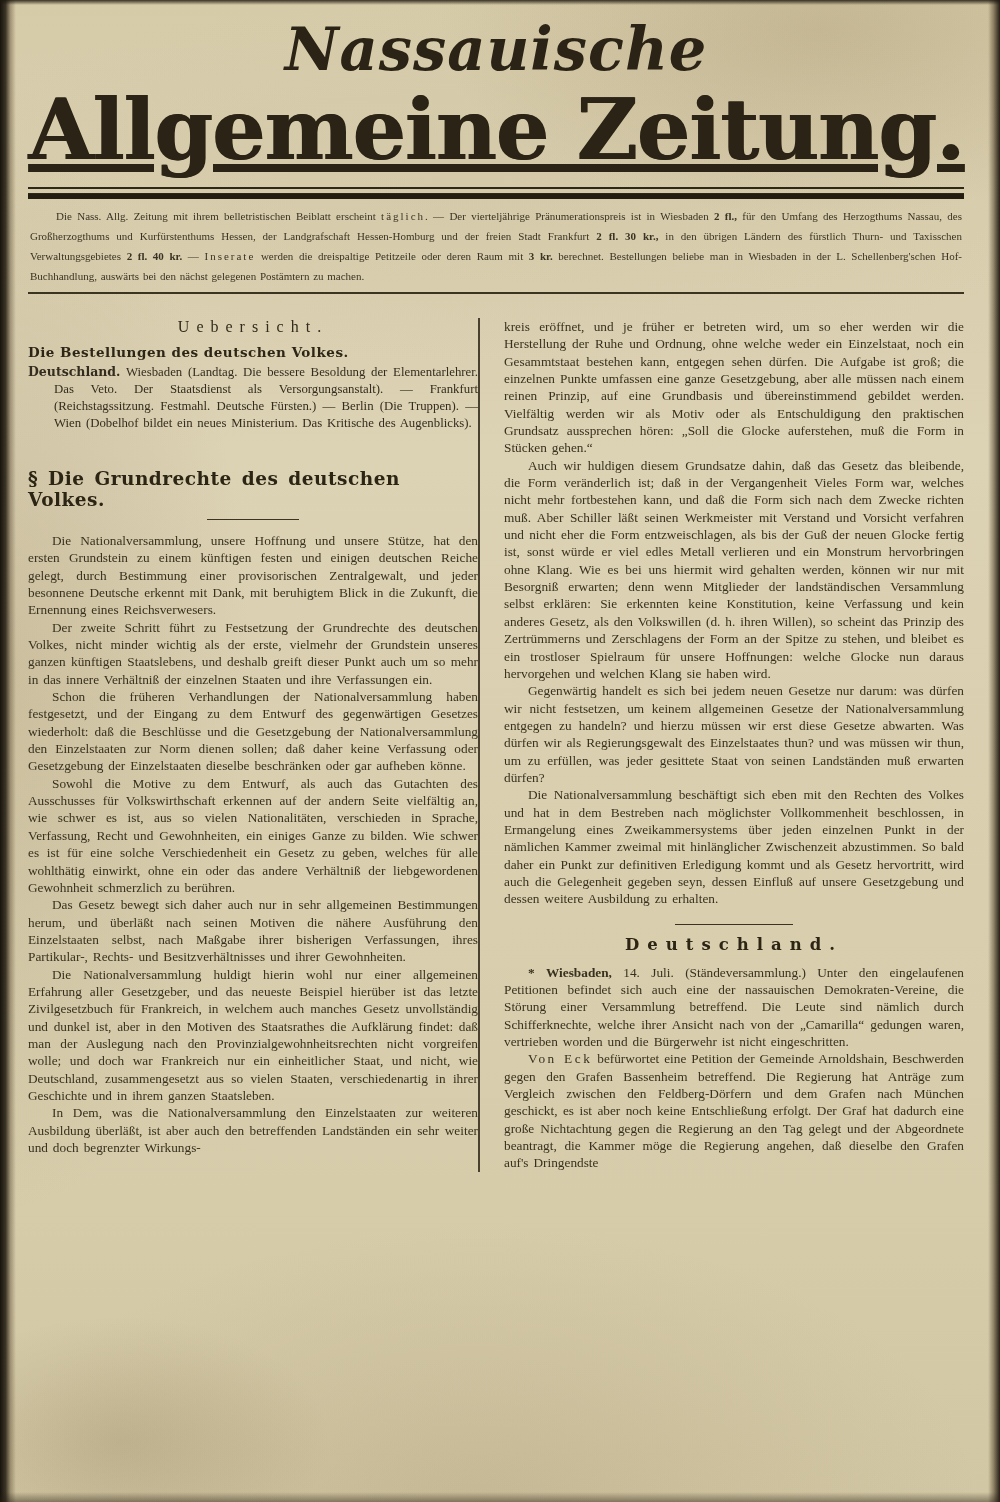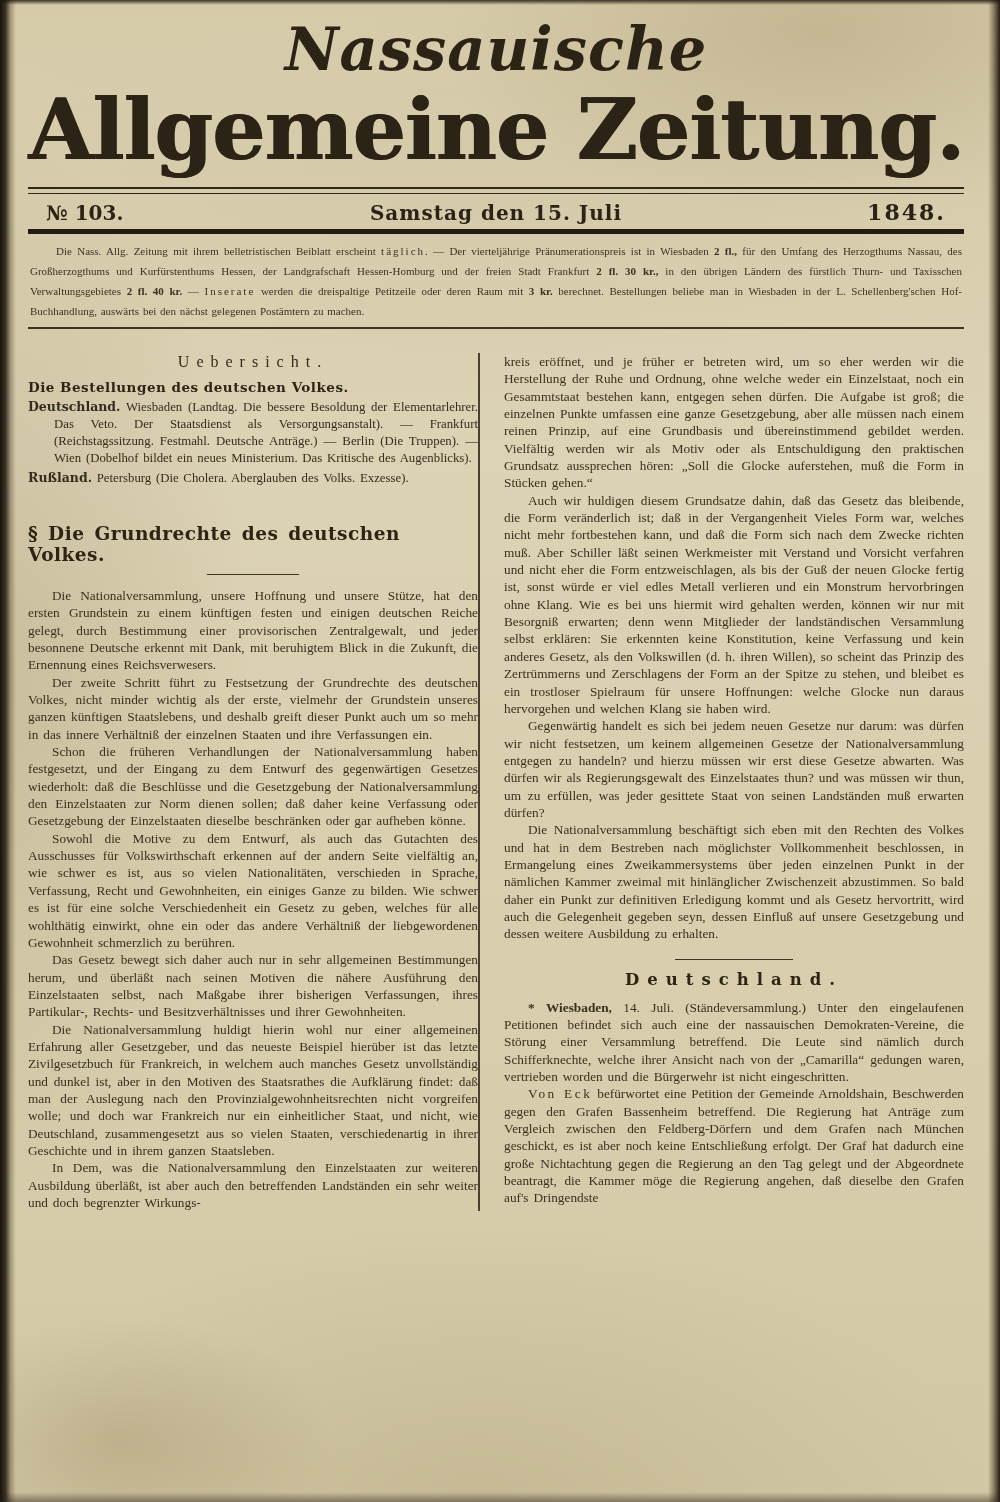--- a/index.html
+++ b/index.html
@@ -35,20 +35,21 @@
   
   .masthead{text-align:center;color:#2b2315;}
   .mast-line1{
     font-family:"DejaVu Serif",serif;font-weight:bold;font-style:italic;
     font-size:59px;line-height:1.1;margin-top:8px;letter-spacing:1px;
   }
   .mast-line2{
     font-family:"DejaVu Serif",serif;font-weight:bold;
     font-size:84px;line-height:1.12;letter-spacing:-1px;margin-top:0px;
     text-shadow:1px 0 0 #2b2315;
+    text-decoration:underline;
   }
   .rule-double{margin-top:10px;height:4px;border-top:2px solid #2e2818;border-bottom:1px solid #2e2818;}
   .dateline{
     display:grid;grid-template-columns:1fr auto 1fr;align-items:baseline;
     padding:5px 18px 4px 18px;font-family:"DejaVu Serif",serif;font-weight:bold;color:#2b2416;
   }
   .dateline .issue{font-size:20px;justify-self:start;}
   .dateline .date{font-size:20px;letter-spacing:1px;}
   .dateline .year{font-size:22px;justify-self:end;letter-spacing:2px;}
   .rule-thick{height:0;border-top:5px solid #231d11;}
@@ -114,41 +115,35 @@
   <div class="edge edge-top"></div>
   <div class="edge edge-bottom"></div>
 
   <header class="masthead">
     <div class="mast-line1">Nassauische</div>
     <div class="mast-line2">Allgemeine Zeitung.</div>
   </header>
 
   <div class="rule-double"></div>
 
-  <div class="dateline">
-    <span class="issue">№ 103.</span>
-    <span class="date">Samstag den 15. Juli</span>
-    <span class="year">1848.</span>
-  </div>
 
   <div class="rule-thick"></div>
 
   <p class="notice"><span>Die Nass. Allg. Zeitung mit ihrem belletristischen Beiblatt erscheint </span><span class="sp">täglich</span><span>. — Der vierteljährige Pränumerationspreis ist in Wiesbaden </span><span class="b">2 fl.,</span><span> für den Umfang des Herzogthums Nassau, des Großherzogthums und Kurfürstenthums Hessen, der Landgrafschaft Hessen-Homburg und der freien Stadt Frankfurt </span><span class="b">2 fl. 30 kr.,</span><span> in den übrigen Ländern des fürstlich Thurn- und Taxisschen Verwaltungsgebietes </span><span class="b">2 fl. 40 kr.</span><span> — </span><span class="sp">Inserate</span><span> werden die dreispaltige Petitzeile oder deren Raum mit </span><span class="b">3 kr.</span><span> berechnet.  Bestellungen beliebe man in Wiesbaden in der L. Schellenberg'schen Hof-Buchhandlung, auswärts bei den nächst gelegenen Postämtern zu machen.</span></p>
 
   <div class="rule-thin"></div>
 
   <div class="columns">
 
     <div class="col-left">
       <div class="overview-heading">Uebersicht.</div>
       <div class="overview-title">Die Bestellungen des deutschen Volkes.</div>
 
-      <p class="overview-entry"><span class="b">Deutschland.</span> <span>Wiesbaden (Landtag. Die bessere Besoldung der Elementarlehrer. Das Veto. Der Staatsdienst als Versorgungsanstalt). — Frankfurt (Reichstagssitzung. Festmahl. Deutsche Anträge.) — Berlin (Die Truppen). — Wien (Dobelhof bildet ein neues Ministerium. Das Kritische des Augenblicks).</span></p>
+      <p class="overview-entry"><span class="b">Deutschland.</span> <span>Wiesbaden (Landtag. Die bessere Besoldung der Elementarlehrer. Das Veto. Der Staatsdienst als Versorgungsanstalt). — Frankfurt (Reichstagssitzung. Festmahl. Deutsche Fürsten.) — Berlin (Die Truppen). — Wien (Dobelhof bildet ein neues Ministerium. Das Kritische des Augenblicks).</span></p>
 
-      <p class="overview-entry"><span class="b">Rußland.</span> <span>Petersburg (Die Cholera. Aberglauben des Volks. Exzesse).</span></p>
 
       <h2 class="article-heading">§ Die Grundrechte des deutschen Volkes.</h2>
       <div class="short-rule"></div>
 
       <p class="body-p">Die Nationalversammlung, unsere Hoffnung und unsere Stütze, hat den ersten Grundstein zu einem künftigen festen und einigen deutschen Reiche gelegt, durch Bestimmung einer provisorischen Zentralgewalt, und jeder besonnene Deutsche erkennt mit Dank, mit beruhigtem Blick in die Zukunft, die Ernennung eines Reichsverwesers.</p>
       <p class="body-p">Der zweite Schritt führt zu Festsetzung der Grundrechte des deutschen Volkes, nicht minder wichtig als der erste, vielmehr der Grundstein unseres ganzen künftigen Staatslebens, und deshalb greift dieser Punkt auch um so mehr in das innere Verhältniß der einzelnen Staaten und ihre Verfassungen ein.</p>
       <p class="body-p">Schon die früheren Verhandlungen der Nationalversammlung haben festgesetzt, und der Eingang zu dem Entwurf des gegenwärtigen Gesetzes wiederholt: daß die Beschlüsse und die Gesetzgebung der Nationalversammlung den Einzelstaaten zur Norm dienen sollen; daß daher keine Verfassung oder Gesetzgebung der Einzelstaaten dieselbe beschränken oder gar aufheben könne.</p>
       <p class="body-p">Sowohl die Motive zu dem Entwurf, als auch das Gutachten des Ausschusses für Volkswirthschaft erkennen auf der andern Seite vielfältig an, wie schwer es ist, aus so vielen Nationalitäten, verschieden in Sprache, Verfassung, Recht und Gewohnheiten, ein einiges Ganze zu bilden. Wie schwer es ist für eine solche Verschiedenheit ein Gesetz zu geben, welches für alle wohlthätig einwirkt, ohne ein oder das andere Verhältniß der liebgewordenen Gewohnheit schmerzlich zu berühren.</p>
       <p class="body-p">Das Gesetz bewegt sich daher auch nur in sehr allgemeinen Bestimmungen herum, und überläßt nach seinen Motiven die nähere Ausführung den Einzelstaaten selbst, nach Maßgabe ihrer bisherigen Verfassungen, ihres Partikular-, Rechts- und Besitzverhältnisses und ihrer Gewohnheiten.</p>
       <p class="body-p">Die Nationalversammlung huldigt hierin wohl nur einer allgemeinen Erfahrung aller Gesetzgeber, und das neueste Beispiel hierüber ist das letzte Zivilgesetzbuch für Frankreich, in welchem auch manches Gesetz unvollständig und dunkel ist, aber in den Motiven des Staatsrathes die Aufklärung findet: daß man der Auslegung nach den Provinzialgewohnheitsrechten nicht vorgreifen wolle; und doch war Frankreich nur ein einheitlicher Staat, und nicht, wie Deutschland, zusammengesetzt aus so vielen Staaten, verschiedenartig in ihrer Geschichte und in ihrem ganzen Staatsleben.</p>

